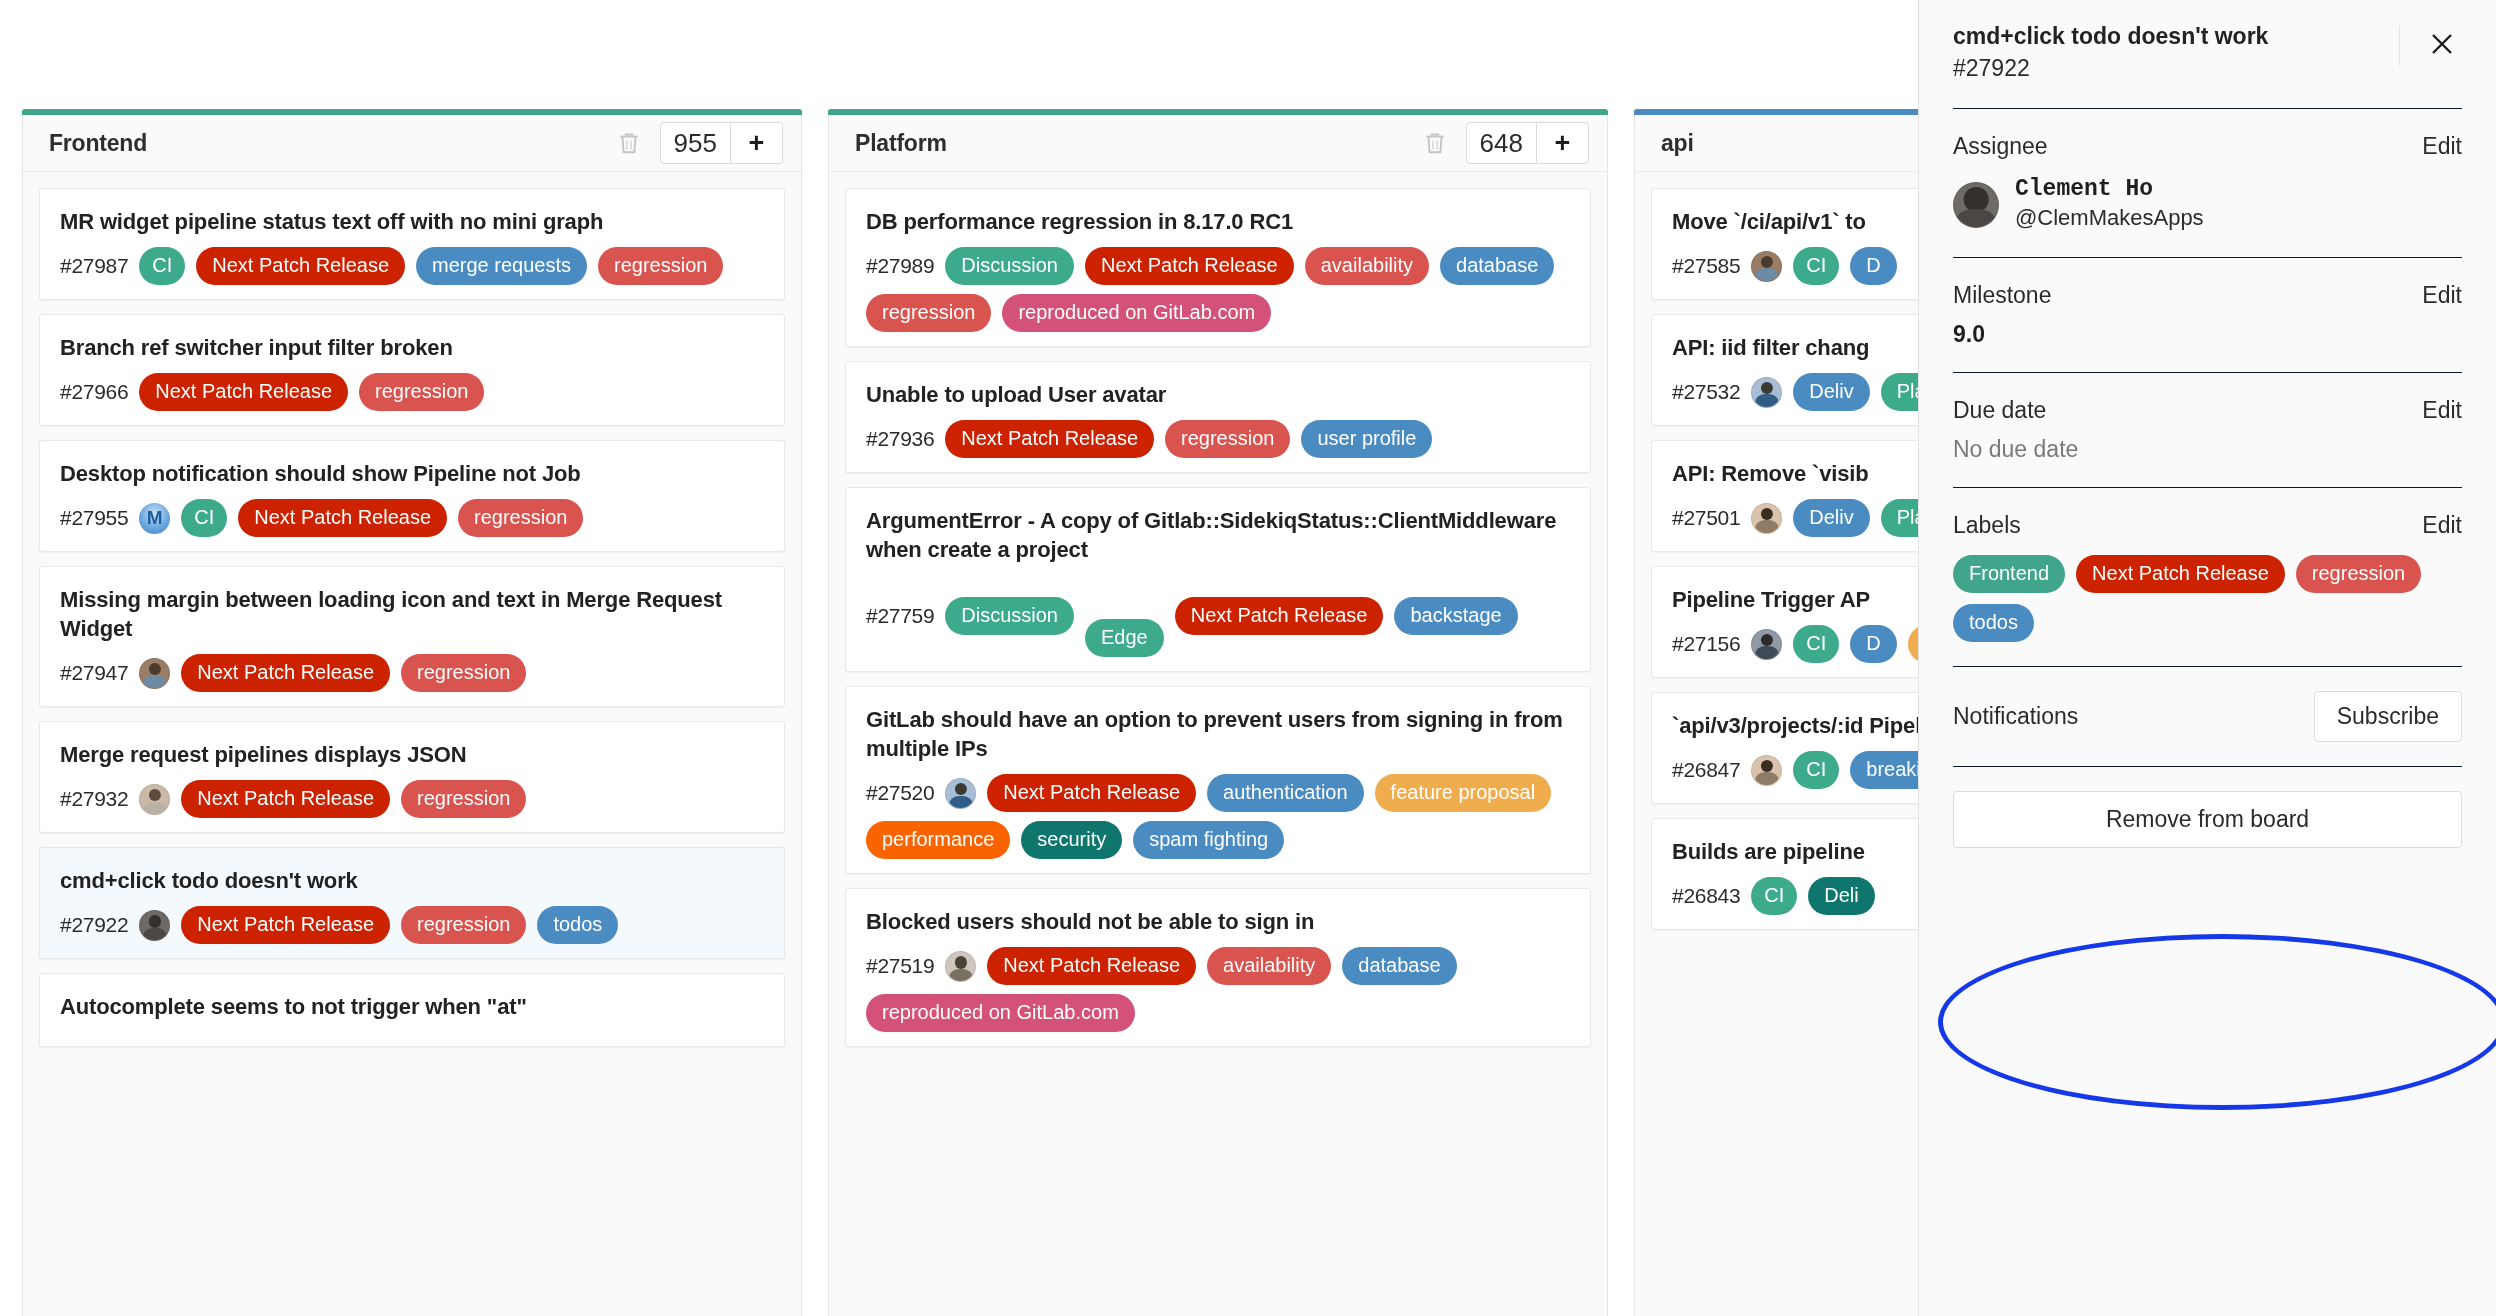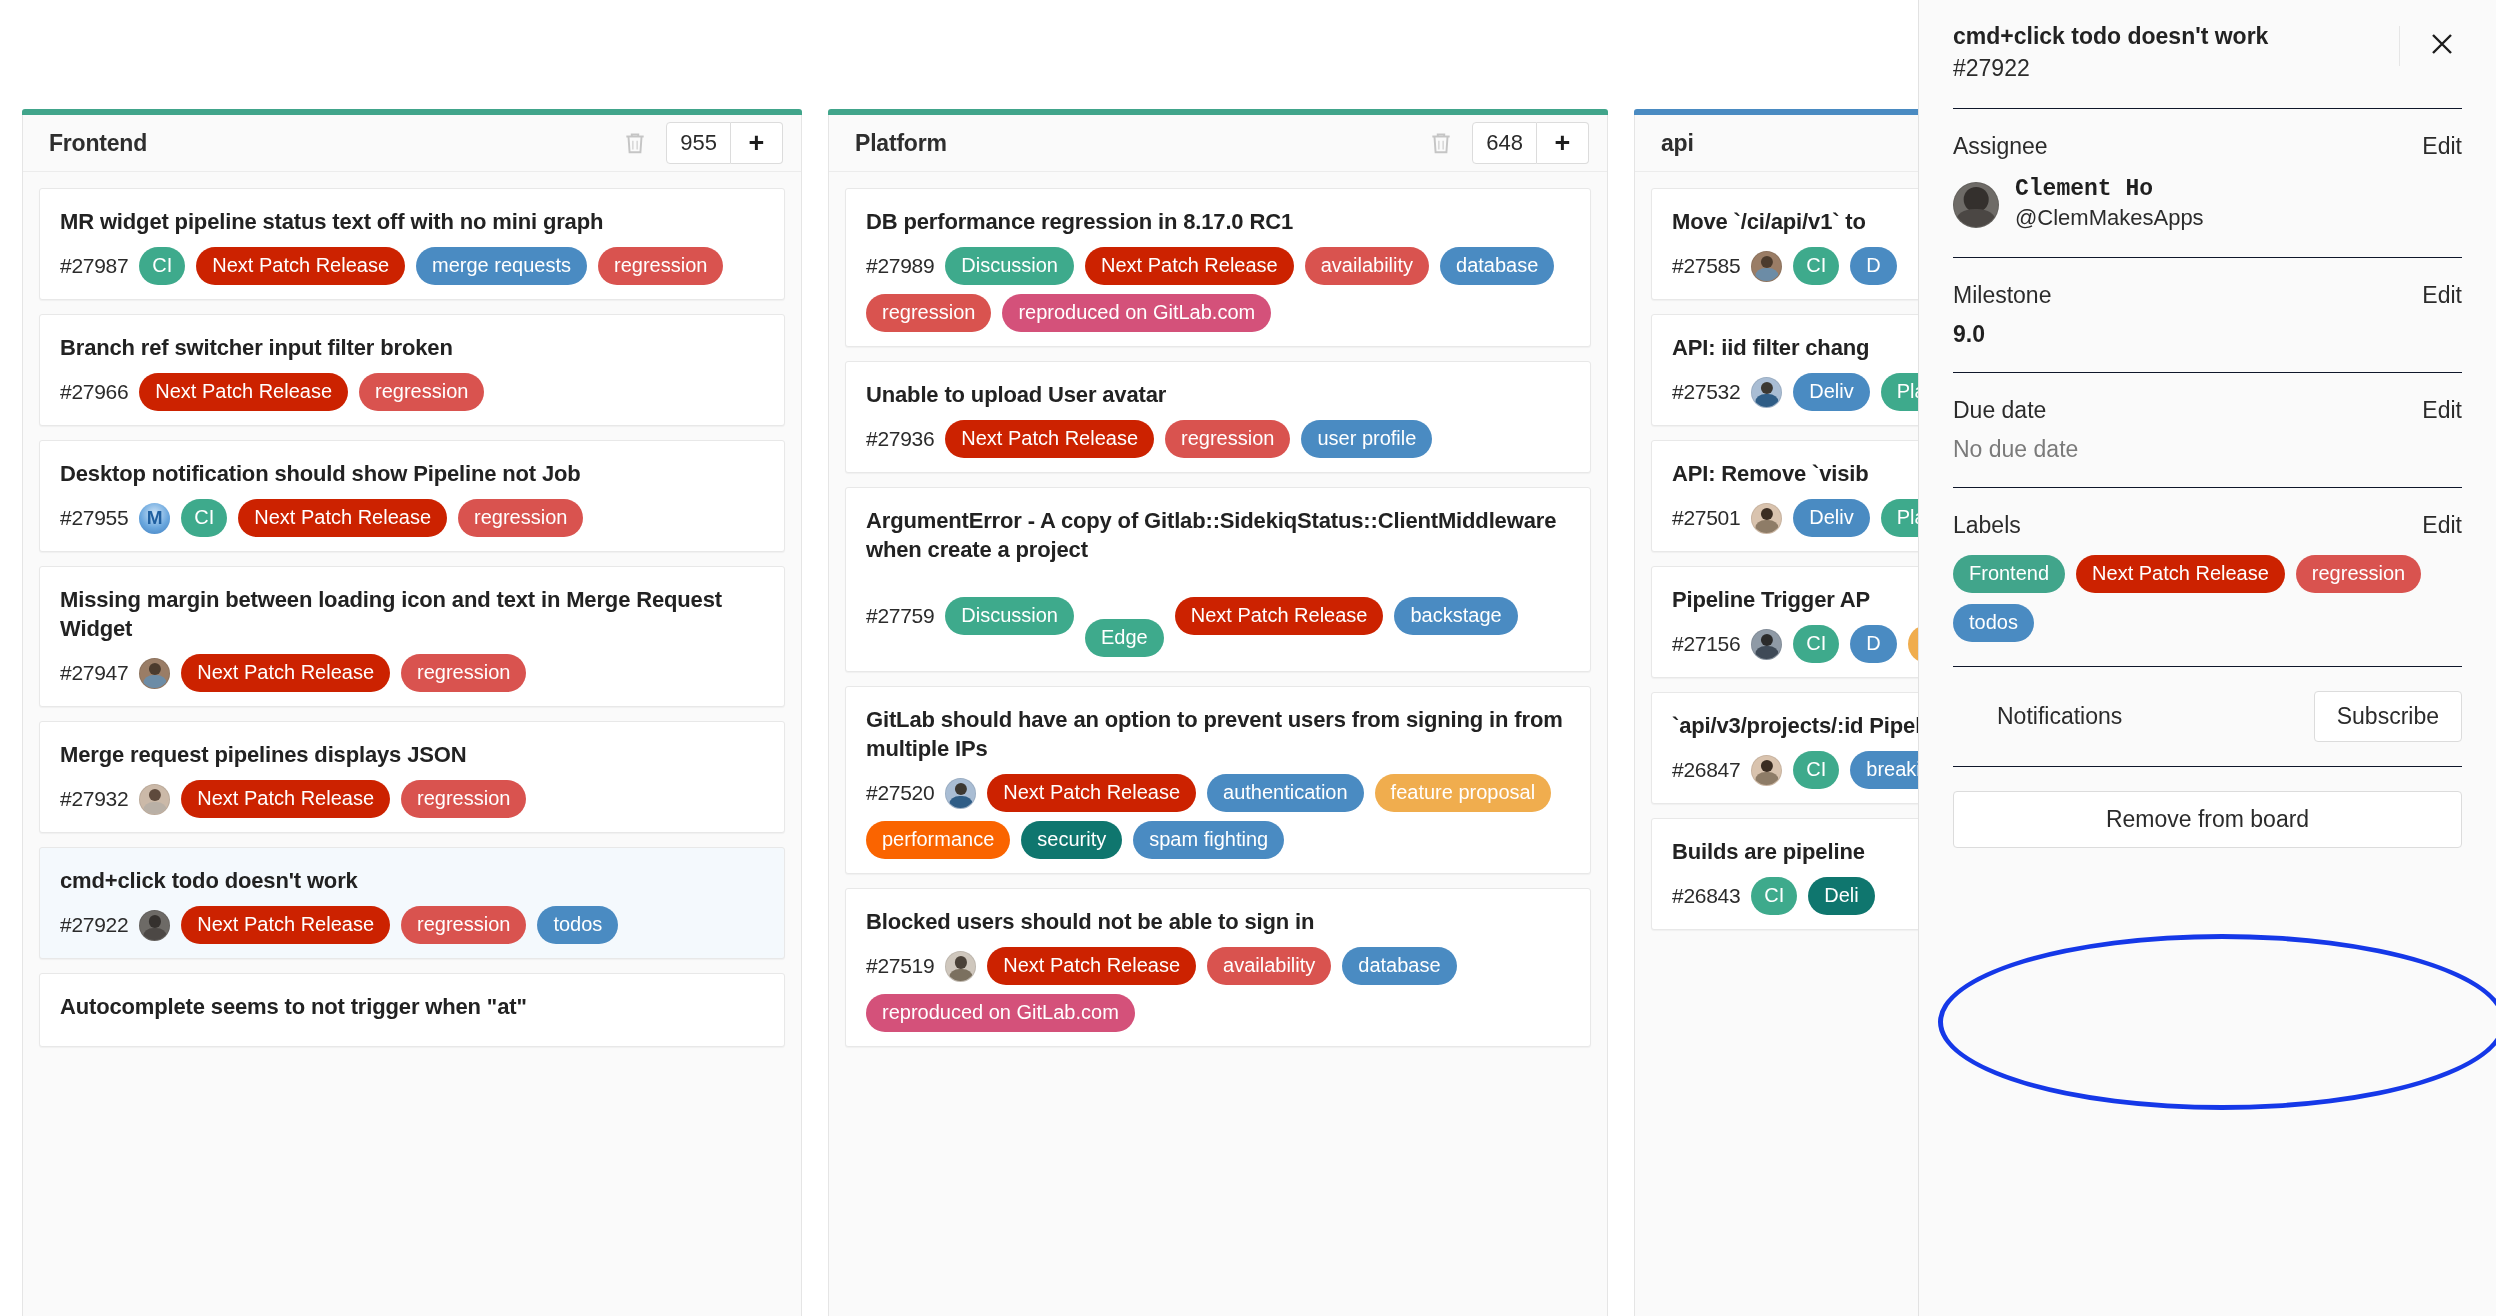--- a/index.html
+++ b/index.html
@@ -36,21 +36,21 @@
     background: #fafafa;
     border-bottom: 1px solid #ececec;
   }
   .col-title { font-size: 23px; font-weight: bold; color: #2e2e2e; flex: 1; letter-spacing:-.2px;}
   .trash { width: 26px; height: 26px; margin-right: 18px; opacity:.55; }
   .counter { display: flex; height: 42px; }
   .counter .cnt {
     min-width: 62px; padding: 0 13px;
     display: flex; align-items: center; justify-content: center;
     background: #fff; border: 1px solid #dcdcdc; border-radius: 4px 0 0 4px;
-    font-size: 22px; color: #2b2b2b; font-weight: 500; text-align: center;
+    font-size: 26px; color: #2b2b2b; font-weight: 500; text-align: center;
   }
   .counter .plus {
     width: 52px;
     display: flex; align-items: center; justify-content: center;
     background: #fff; border: 1px solid #dcdcdc; border-left: none; border-radius: 0 4px 4px 0;
     font-size: 27px; font-weight: bold; color: #1d1d1d; line-height: 1;
   }
   .cards { padding: 16px 16px 0 16px; }
   .card {
     background: #fff; border: 1px solid #e8e8e8; border-radius: 3px;
@@ -129,21 +129,21 @@
   }
   .assignee .av::before{content:'';position:absolute;left:50%;top:10%;width:56%;height:56%;
     transform:translateX(-50%);border-radius:50%;background:#34302d;}
   .assignee .av::after{content:'';position:absolute;left:50%;top:60%;width:92%;height:62%;
     transform:translateX(-50%);border-radius:45% 45% 0 0;background:#4b4744;}
   .a-name { font-size: 23px; font-weight: bold; color: #1f1f1f; line-height:1.2;font-family:Liberation Mono, monospace; }
   .a-handle { font-size: 22px; color: #2b2b2b; line-height:1.3; }
   .milestone-val { font-size: 23px; font-weight: bold; color: #1f1f1f; margin-top: 12px; }
   .duedate-val { font-size: 23px; color: #7a7a7a; margin-top: 12px; }
   .labels-wrap { display: flex; flex-wrap: wrap; gap: 11px; margin-top: 16px; }
-  .notif-row { display:flex; align-items:center;margin-left:44px; }
+  .notif-row { display:flex; align-items:center; }
   .btn {
     background: #fff; border: 1px solid #dcdcdc; border-radius: 4px;
     font-size: 23px; color: #2b2b2b; padding: 11px 22px;
     font-family: "Liberation Sans", sans-serif;
   }
   .btn-block { display:block; width: 100%; text-align:center; padding: 14px 0; }
   .annot {
     position: absolute; border: 5px solid #1538e8; border-radius: 50%;
     pointer-events: none; background: transparent;
   }

